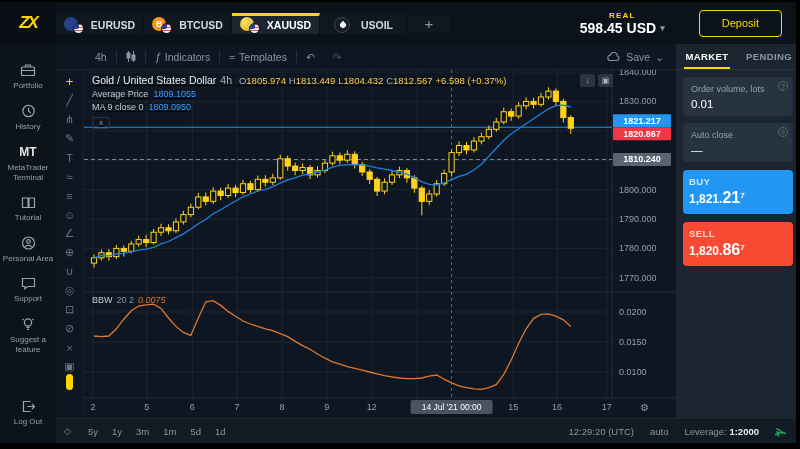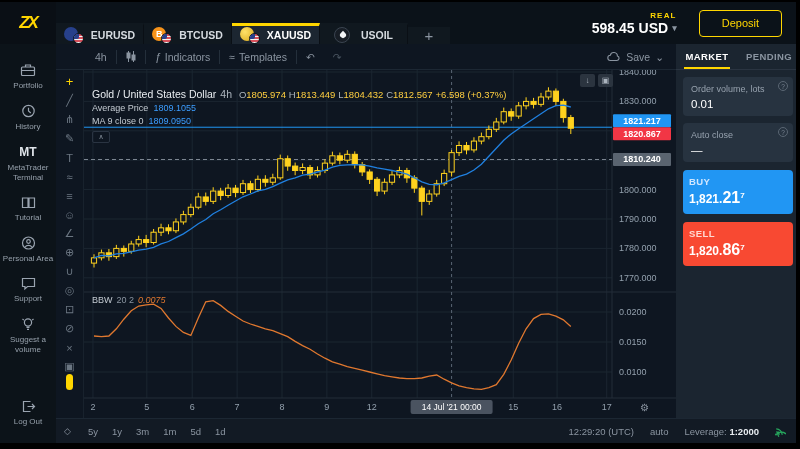--- a/index.html
+++ b/index.html
@@ -5,40 +5,40 @@
   * { margin:0; padding:0; box-sizing:border-box; }
   body { width:800px; height:449px; background:#000; overflow:hidden;
          font-family:"Liberation Sans", sans-serif; -webkit-font-smoothing:antialiased; }
   .frame { width:800px; height:449px; background:#000; padding:2px 4px 6px 0; }
   .app { width:796px; height:441px; background:#0e1621; display:flex; flex-direction:column; overflow:hidden; }
 
   
   .topbar { height:42px; background:#0b1219; display:flex; align-items:stretch; flex:none; }
   .logo { width:56px; display:flex; align-items:center; justify-content:center; background:#0a0f15; color:#ffd600;
           font-weight:bold; font-style:italic; font-size:17px; letter-spacing:-2px; cursor:pointer; }
-  .tabs { display:flex; align-items:flex-end; }
+  .tabs { display:flex; align-items:center; }
   .tab { width:88px; display:flex; align-items:center; justify-content:center; gap:7px; background:#10181f;
          border-right:1px solid #0a0f15; border-top:3px solid transparent; color:#d6dbe0; font-size:10.5px; font-weight:bold; cursor:pointer; }
   .tab.active { background:#1c2631; border-top-color:#ffd600; color:#fff; }
   .tab-plus { width:42px; display:flex; align-items:center; justify-content:center; background:#10181f;
               color:#8b95a1; font-size:15px; cursor:pointer; }
   .flagwrap { position:relative; width:20px; height:18px; flex:none; }
   .flag { position:absolute; border-radius:50%; }
   .flag.base { width:14px; height:14px; left:0; top:1px; }
   .flag.us { width:11px; height:11px; right:0; bottom:0; border:1px solid #10181f;
              background:repeating-linear-gradient(180deg,#d8515c 0 1.5px,#f2f2f2 1.5px 3px); }
   .flag.us::after { content:""; position:absolute; left:0; top:0; width:5px; height:5px; background:#27408b; border-radius:4px 0 2px 0; }
   .eu .flag.base { background:#27408b; }
   .btc .flag.base { background:#f7931a; color:#fff; font-size:9px; font-weight:bold; text-align:center; line-height:14px; }
   .xau .flag.base { background:radial-gradient(circle at 35% 35%, #ffe169, #d9a919); }
   .oil .flag.base { width:16px; height:16px; background:#171d25; border:1px solid #3a4450; }
   .drop { position:absolute; left:5px; top:4px; width:6px; height:6px; background:#f2f4f6;
           border-radius:0 50% 50% 50%; transform:rotate(45deg); }
   .topbar-spacer { flex:1; }
-  .account { display:flex; flex-direction:column; align-items:flex-end; justify-content:center; margin-right:22px; cursor:pointer; }
+  .account { display:flex; flex-direction:column; align-items:center; justify-content:center; margin-right:34px; cursor:pointer; }
   .acct-type { color:#ffd600; font-size:8px; font-weight:bold; letter-spacing:1.2px; }
   .acct-balance { color:#fff; font-size:14px; font-weight:bold; display:flex; align-items:center; gap:4px; }
   .acct-balance .caret { color:#8b95a1; font-size:9px; }
   .deposit { align-self:center; margin-right:14px; height:27px; padding:0 22px; background:transparent;
              border:1px solid #ffd600; border-radius:4px; color:#ffd600; font-size:11px; font-family:inherit; cursor:pointer; }
 
   
   .main { flex:1; display:flex; min-height:0; }
   .nav { width:56px; background:#0c1319; display:flex; flex-direction:column; align-items:center; padding-top:12px; flex:none; }
   .nav-item { width:100%; display:flex; flex-direction:column; align-items:center; gap:3px; padding:6px 2px; color:#96a0ab; cursor:pointer; }
@@ -66,21 +66,21 @@
   .drawbar { width:28px; background:#0e1621; border-right:1px solid #18222d; list-style:none;
              display:flex; flex-direction:column; align-items:center; padding-top:2px; flex:none; position:relative; }
   .drawbar li { width:22px; height:19px; display:flex; align-items:center; justify-content:center;
                 color:#6b7682; font-size:11px; cursor:pointer; }
   .drawbar li.crosshair { color:#ffd600; font-size:13px; }
   .draw-pill { position:absolute; left:10px; bottom:28px; width:7px; height:16px; background:#ffd600; border-radius:4px; }
 
   .chart-canvas { position:relative; width:592px; background:#0e1621; }
   .chart-canvas svg.plot { position:absolute; inset:0; }
 
-  .legend { position:absolute; left:8px; top:18px; z-index:3; pointer-events:none; }
+  .legend { position:absolute; left:8px; top:4px; z-index:3; pointer-events:none;text-decoration:underline; }
   .legend-row1 { font-size:10.5px; color:#e8ecf0; }
   .legend-row1 .tf { color:#aeb6bf; margin:0 4px; }
   .legend-row1 .k { color:#aeb6bf; font-size:9.5px; }
   .legend-row1 .v, .legend-row1 .chg { color:#ffcf40; font-size:9.5px; }
   .legend-row2 { margin-top:3px; font-size:9px; color:#c3cad1; }
   .legend-row2 .bv { color:#3c9dff; margin-left:5px;margin-top:17px; }
   .legend-collapse { margin-top:5px; width:18px; height:12px; border:1px solid #2a3442; border-radius:2px;
                      color:#8b95a1; font-size:7px; display:flex; align-items:center; justify-content:center; pointer-events:auto; cursor:pointer; }
   .bbw-legend { position:absolute; left:8px; top:225px; z-index:3; font-size:9px; color:#c3cad1; pointer-events:none; }
   .bbw-legend .params { color:#8b95a1; margin:0 4px; }
@@ -217,21 +217,21 @@
         <svg width="17" height="15" viewBox="0 0 17 15">
               <path d="M2.5 2.5h12v8h-7l-2.6 2.4V10.5H2.5z"></path>
             </svg>
         <span class="nav-label">Support</span>
       </div>
       <div class="nav-item">
         <svg width="16" height="16" viewBox="0 0 16 16">
               <circle cx="8" cy="6.5" r="3.6"></circle>
               <path d="M6.5 11.3h3M7 13.3h2M2.5 3l1.3 1.1M13.5 3l-1.3 1.1"></path>
             </svg>
-        <span class="nav-label">Suggest a volume</span>
+        <span class="nav-label">Suggest a feature</span>
       </div>
       <div class="nav-item logout">
         <svg width="17" height="15" viewBox="0 0 17 15">
               <path d="M10.5 2.5H3.5v10h7"></path>
               <path d="M7.5 7.5h7M12 5l2.5 2.5L12 10"></path>
             </svg>
         <span class="nav-label">Log Out</span>
       </div>
     </aside>
 

